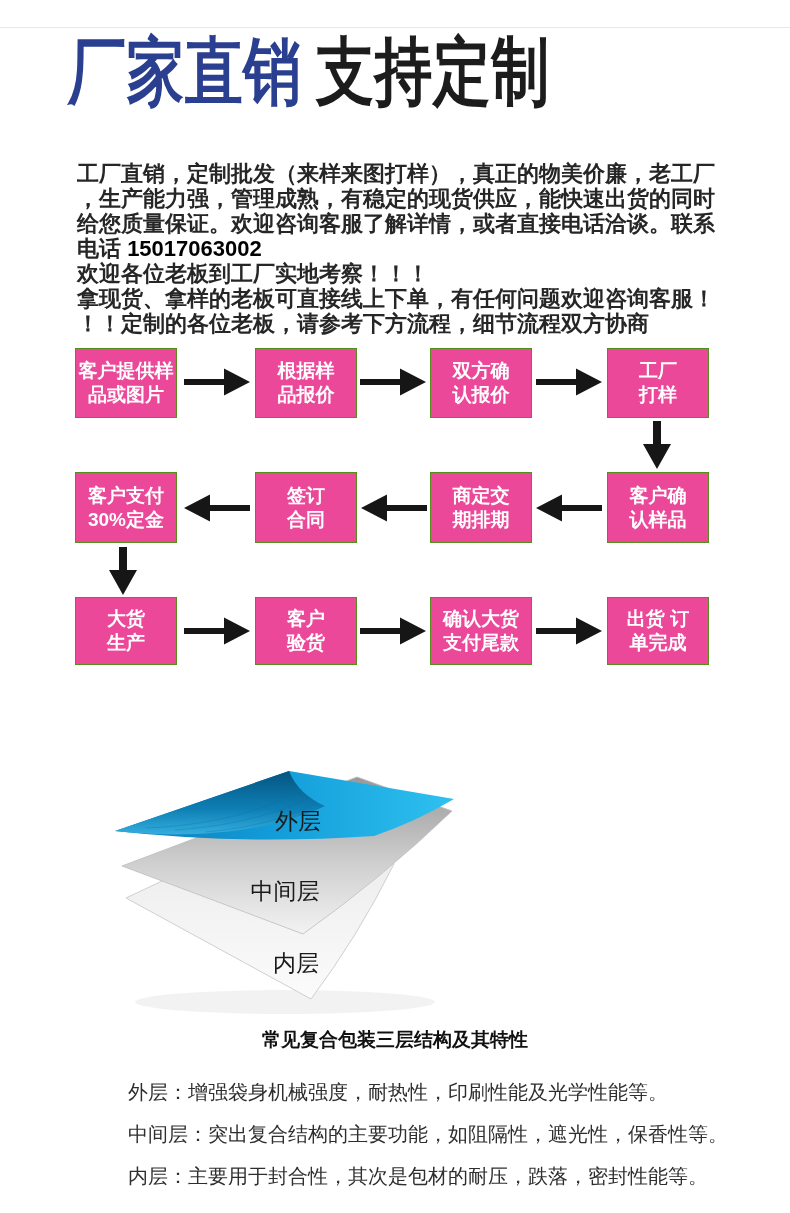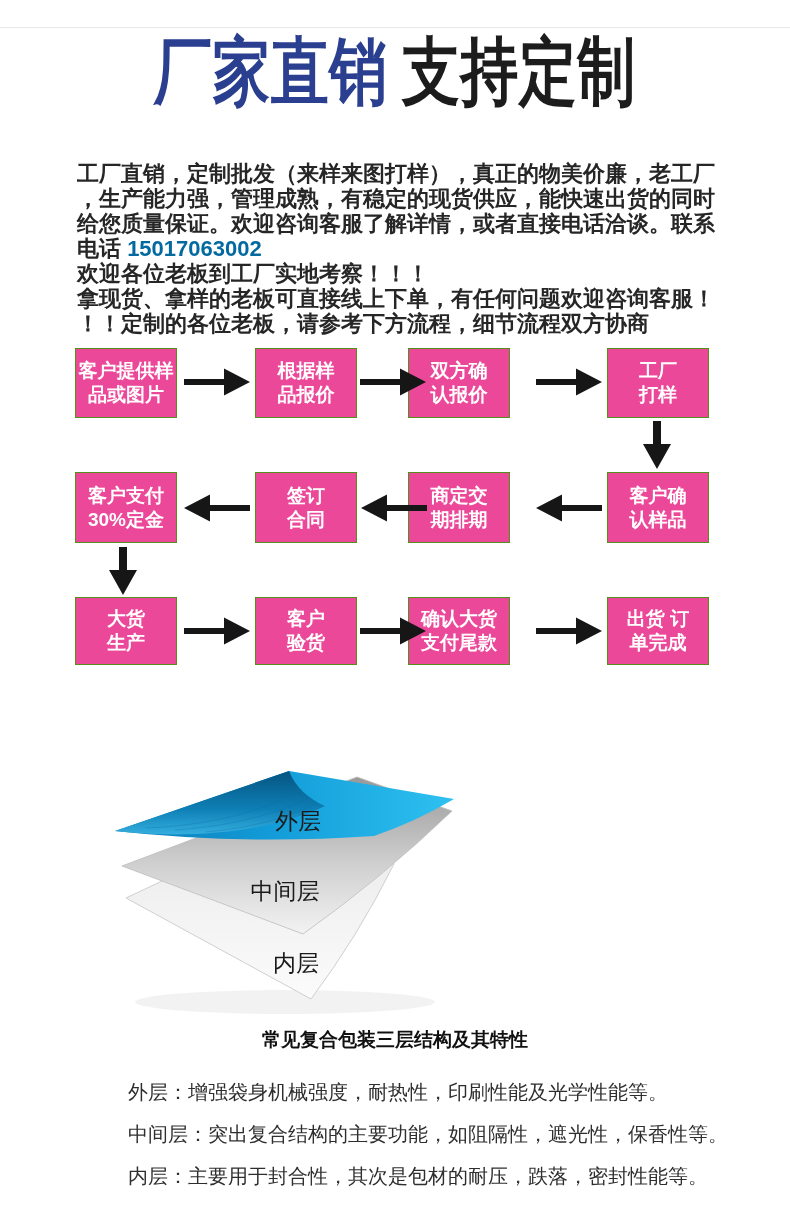--- a/index.html
+++ b/index.html
@@ -2,36 +2,36 @@
 <html><head>
 <meta charset="utf-8">
 <style>
   html,body{margin:0;padding:0;background:#fff;}
   .page{
     position:relative;width:790px;height:1213px;overflow:hidden;background:#fff;
     font-family:"Liberation Sans", sans-serif;color:#222;
   }
   .top-strip{position:absolute;top:0;left:0;width:790px;height:27px;background:#fff;border-bottom:1px solid #e8e8e8;}
   
-  .title{position:absolute;top:28px;left:0;width:790px;text-align:center;white-space:nowrap;}
+  .title{position:absolute;top:28px;left:0;width:790px;white-space:nowrap;}
   .title-inner{display:inline-block;transform:scaleX(.78);transform-origin:50% 50%;
     font-size:74px;line-height:88px;font-weight:900;letter-spacing:1px;}
   .title-blue{color:#2a3f8f;}
   .title-dark{color:#1c1c1c;margin-left:18px;}
   
   .intro{position:absolute;top:137px;left:77px;width:648px;font-size:22px;line-height:25px;
     font-weight:700;color:#262626;margin-top:24px;}
   .intro .ln{height:25px;white-space:nowrap;}
-  .phone{color:#0369a1;}
+  .phone{color:#000000;}
   
   .fbox{position:absolute;width:102px;background:#ec4899;border:1px solid #548f1b;box-sizing:border-box;
     color:#fff;font-weight:700;font-size:19px;line-height:24px;display:flex;align-items:center;
     justify-content:center;text-align:center;white-space:pre-line;}
   .r1{top:348px;height:70px}.r2{top:472px;height:71px}.r3{top:597px;height:68px}
-  .c1{left:75px}.c2{left:255px}.c3{left:408px}.c4{left:607px}
+  .c1{left:75px}.c2{left:255px}.c3{left:430px}.c4{left:607px}
   .arrows{position:absolute;top:0;left:0;pointer-events:none;}
   
   .layers-fig{position:absolute;left:85px;top:742px;}
   .layer-label{font-size:23px;fill:#1a1a1a;font-family:"Liberation Sans", sans-serif;}
   
   .caption{position:absolute;top:1027px;left:0;width:790px;text-align:center;
     font-size:19px;font-weight:700;color:#111;}
   .descs{position:absolute;top:1071px;left:128px;width:620px;font-size:20px;color:#2e2e2e;}
   .descs .dln{line-height:42px;white-space:nowrap;}
 </style>

